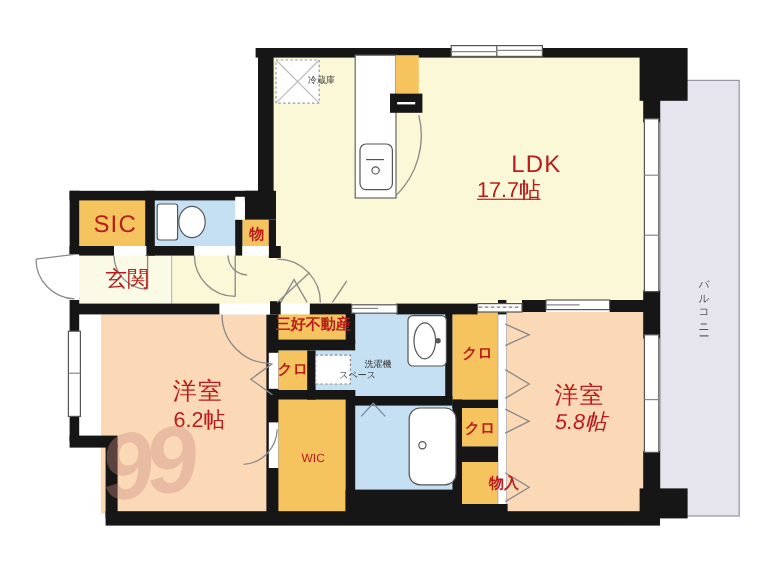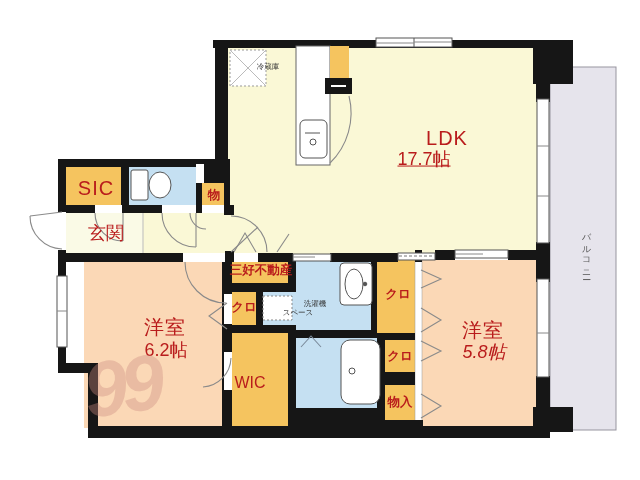--- a/index.html
+++ b/index.html
@@ -179,24 +179,24 @@
 <div class="lbl size" style="left:166px;top:350px;">6.2帖</div>
 <div class="lbl big" style="left:483px;top:330px;">洋室</div>
 <div class="lbl size" style="left:484px;top:352px;font-style:italic;">5.8帖</div>
 <div class="lbl med" style="left:106px;top:233px;font-size:18px;">玄関</div>
 <div class="lbl med" style="left:96px;top:188px;font-size:20px;letter-spacing:1px;">SIC</div>
 <div class="lbl small" style="left:214px;top:196px;">物</div>
 <div class="lbl small" style="left:261px;top:271px;">三好不動産</div>
 <div class="lbl small" style="left:244px;top:308px;">クロ</div>
 <div class="lbl tiny" style="left:295px;top:304px;">洗濯機</div>
 <div class="lbl tiny" style="left:278px;top:313px;text-align:center;">スペース</div>
-<div class="lbl med" style="left:250px;top:383px;font-size:16px;">WIC</div>
+<div class="lbl med" style="left:261px;top:383px;font-size:10px;">WIC</div>
 <div class="lbl small" style="left:398px;top:295px;">クロ</div>
 <div class="lbl small" style="left:400px;top:357px;">クロ</div>
-<div class="lbl small" style="left:400px;top:403px;">物入</div>
+<div class="lbl small" style="left:420px;top:403px;">物入</div>
 <div class="lbl tiny" style="left:248px;top:67px;">冷蔵庫</div>
 <div class="lbl vert" style="left:586px;top:252px;">バルコニー</div>
 
 <div id="watermark">
   <span class="wm-logo">99</span>
 </div>
 
 </div>
 
 </body></html>

